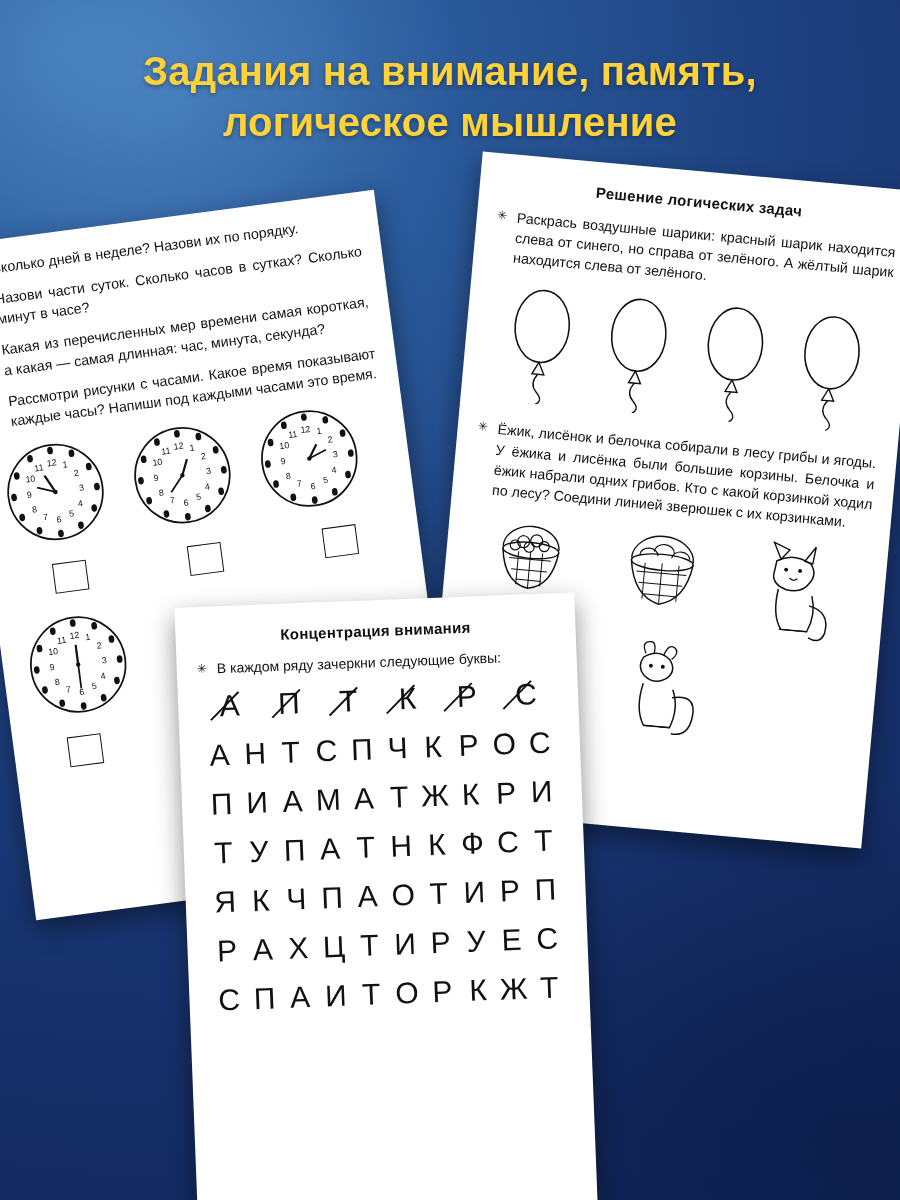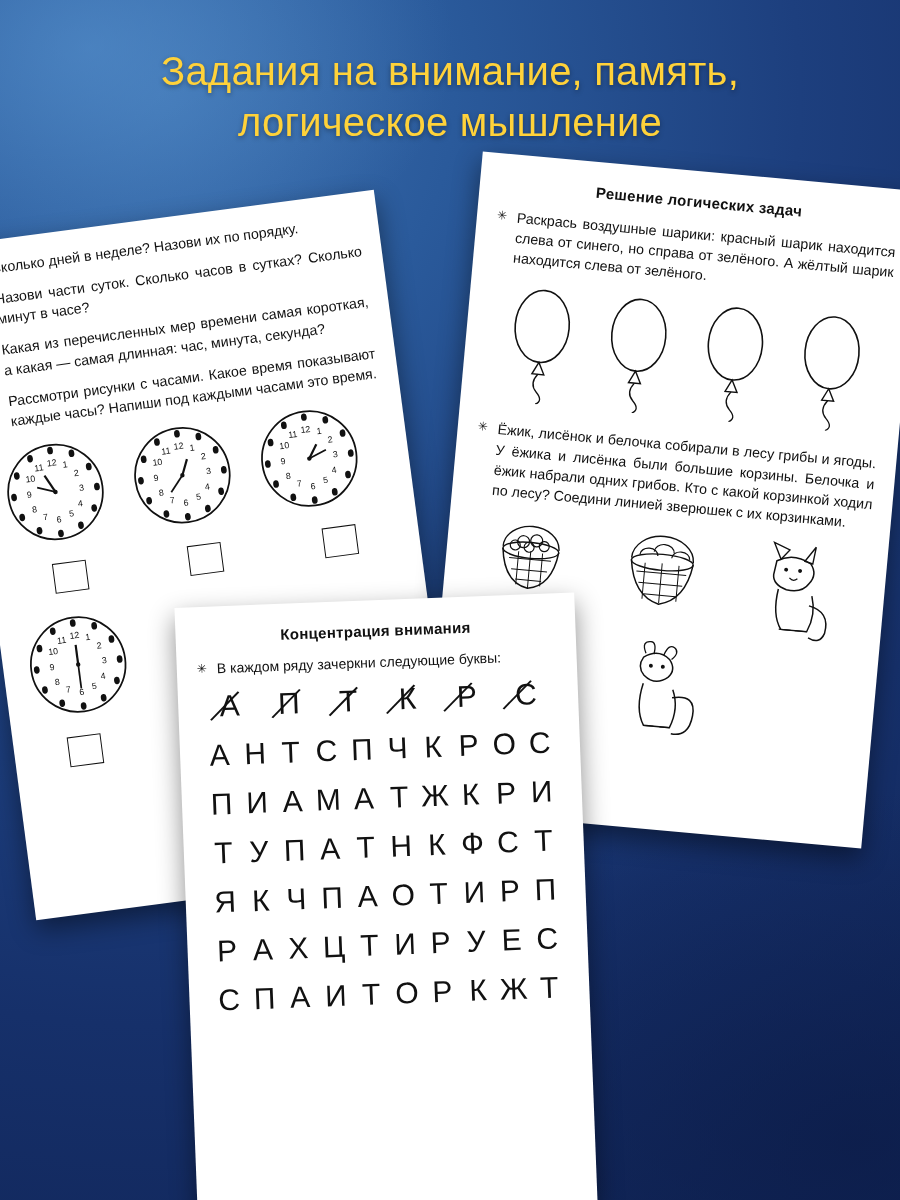--- a/index.html
+++ b/index.html
@@ -16,21 +16,21 @@
       radial-gradient(ellipse 520px 360px at 10% 4%, rgba(90,150,210,0.55), rgba(90,150,210,0) 70%),
       radial-gradient(ellipse 700px 500px at 95% 95%, rgba(12,28,72,0.75), rgba(12,28,72,0) 70%);
     pointer-events:none;
   }
 
   
   .title {
     position:absolute; top:46px; left:0; width:900px;
     text-align:center;
     color:#ffd23a;
-    font-weight:normal;
+    font-weight:bold;
     font-size:40px;
     line-height:1.28;
     letter-spacing:0.2px;
     text-shadow: 0 2px 5px rgba(0,0,0,0.35);
     z-index: 50;
   }
   .title .l2 { display:block; }
 
   
   .sheet {

